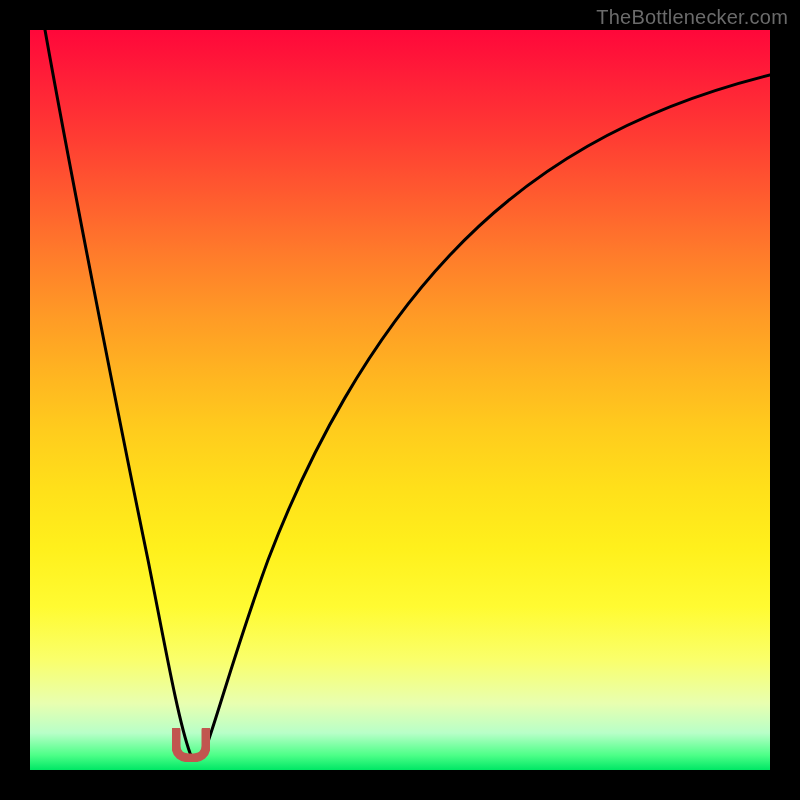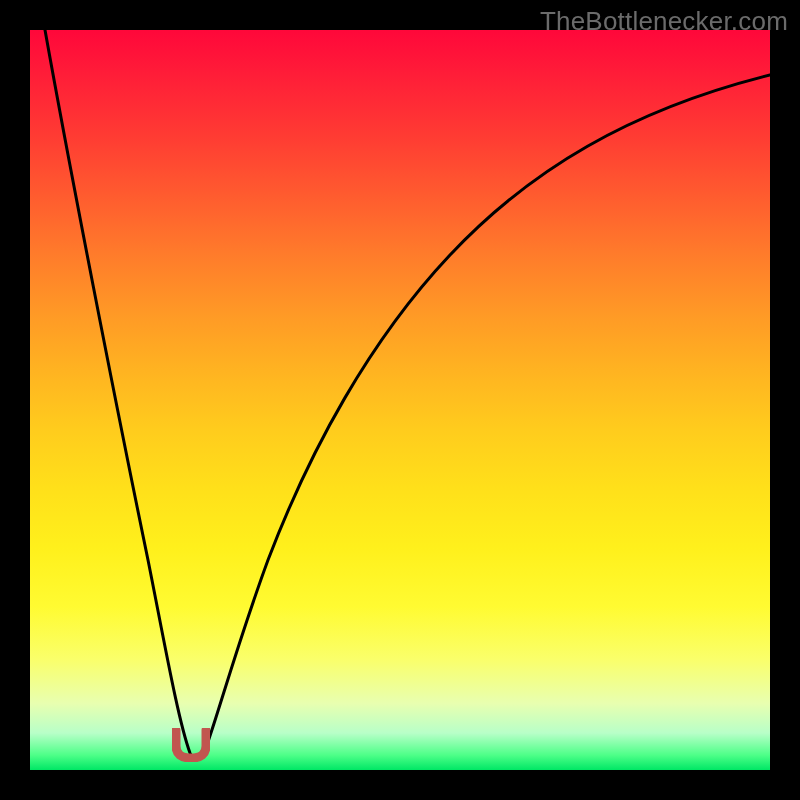--- a/index.html
+++ b/index.html
@@ -52,21 +52,21 @@
     height: 34px;
     left: 142px;
     bottom: 8px;
   }
   .marker svg { display: block; }
   .watermark {
     position: absolute;
     top: 6px;
     right: 12px;
     color: #6b6b6b;
-    font-size: 26px;
+    font-size: 20px;
     letter-spacing: 0.2px;
     user-select: none;
   }
 </style>
 </head>
 <body>
 
 <div class="watermark">TheBottlenecker.com</div>
 
 <div class="frame">

